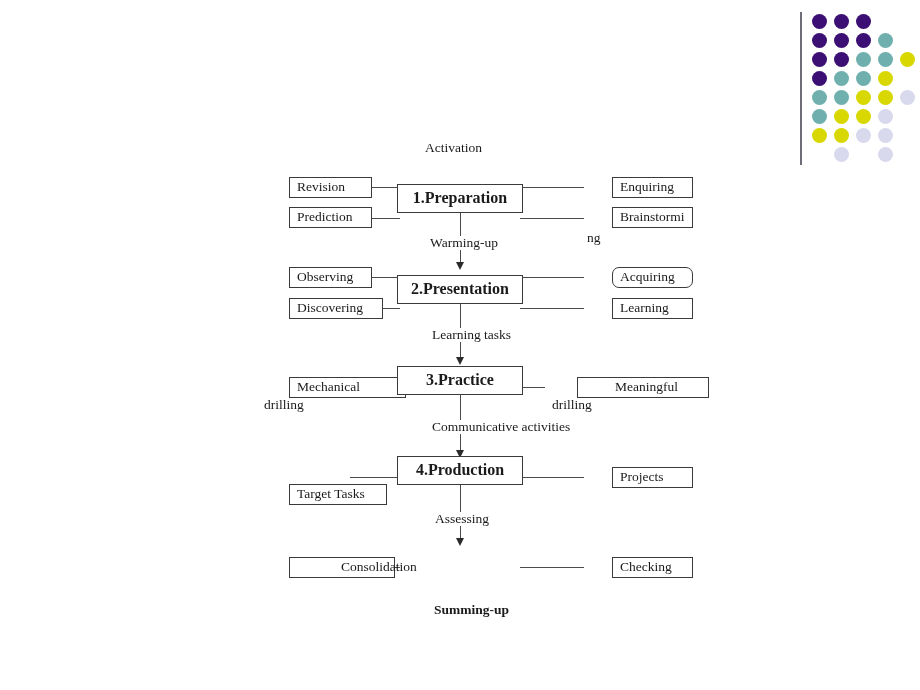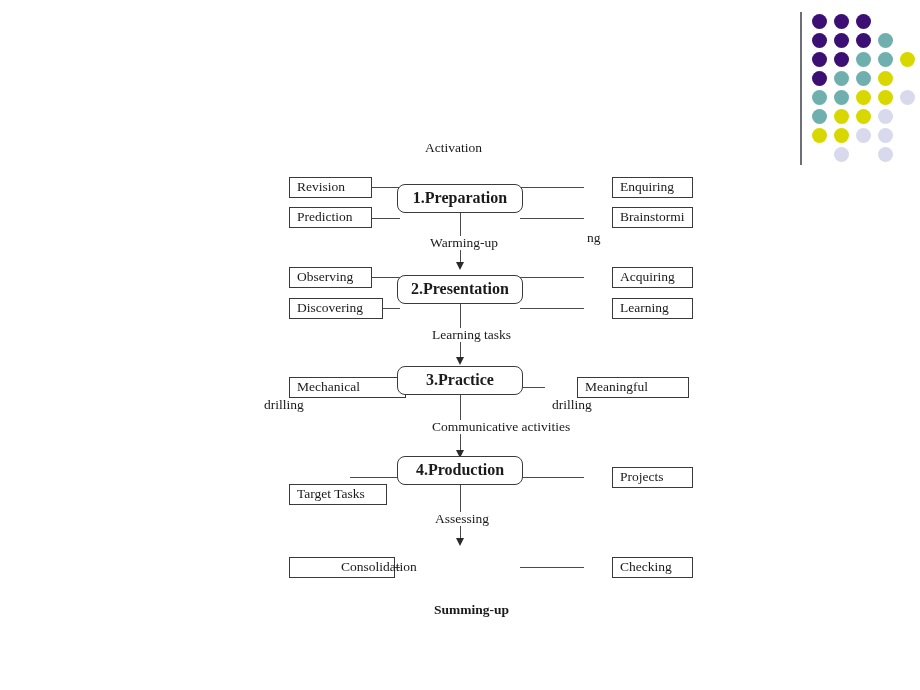--- a/index.html
+++ b/index.html
@@ -44,21 +44,20 @@
     font-size: 13.5px;
     font-weight: 400;
     height: 21px;
     margin-left: 32px;
   }
   
   .stage {
     font-size: 16px;
     font-weight: bold;
     justify-content: flex-end;
-    border-radius: 8px;
   }
   .stage .txt {
     padding-left: 0;
     text-align: center;
     width: 100%;
   }
 
   
   .overflow {
     position: absolute;
@@ -156,21 +155,21 @@
     <span class="txt">Observing</span>
   </div>
   <div class="box side" style="left:257px; top:298px; width:94px;">
     <span class="txt">Discovering</span>
   </div>
 
   <div class="box stage" style="left:397px; top:275px; width:126px; height:29px;">
     <span class="txt">2.Presentation</span>
   </div>
 
-  <div class="box side" style="left:580px; top:267px; width:81px;">
+  <div class="box side" style="left:580px; top:267px; width:81px;border-radius:7px;">
     <span class="txt">Acquiring</span>
   </div>
   <div class="box side" style="left:580px; top:298px; width:81px;">
     <span class="txt">Learning</span>
   </div>
 
   <div class="vline" style="left:460px; top:304px; height:58px;"></div>
   <div class="arrowhead" style="left:456px; top:357px;"></div>
   <div class="flabel" style="left:430px; top:328px; background:#fff; padding:0 2px;">Learning tasks</div>
 
@@ -179,21 +178,21 @@
 
   <div class="box side" style="left:257px; top:377px; width:117px;">
     <span class="txt">Mechanical</span>
   </div>
   <div class="overflow" style="left:264px; top:398px;">drilling</div>
 
   <div class="box stage" style="left:397px; top:366px; width:126px; height:29px;">
     <span class="txt">3.Practice</span>
   </div>
 
-  <div class="box side" style="left:545px; top:377px; width:112px;">
+  <div class="box side" style="left:545px; top:377px; width:132px;justify-content:center;">
     <span class="txt">Meaningful</span>
   </div>
   <div class="overflow" style="left:552px; top:398px;">drilling</div>
 
   <div class="vline" style="left:460px; top:395px; height:65px;"></div>
   <div class="arrowhead" style="left:456px; top:450px;"></div>
   <div class="flabel" style="left:430px; top:420px; background:#fff; padding:0 2px;">Communicative activities</div>
 
   <div class="hline" style="left:350px; top:477px; width:50px;"></div>
   <div class="hline" style="left:520px; top:477px; width:64px;"></div>

